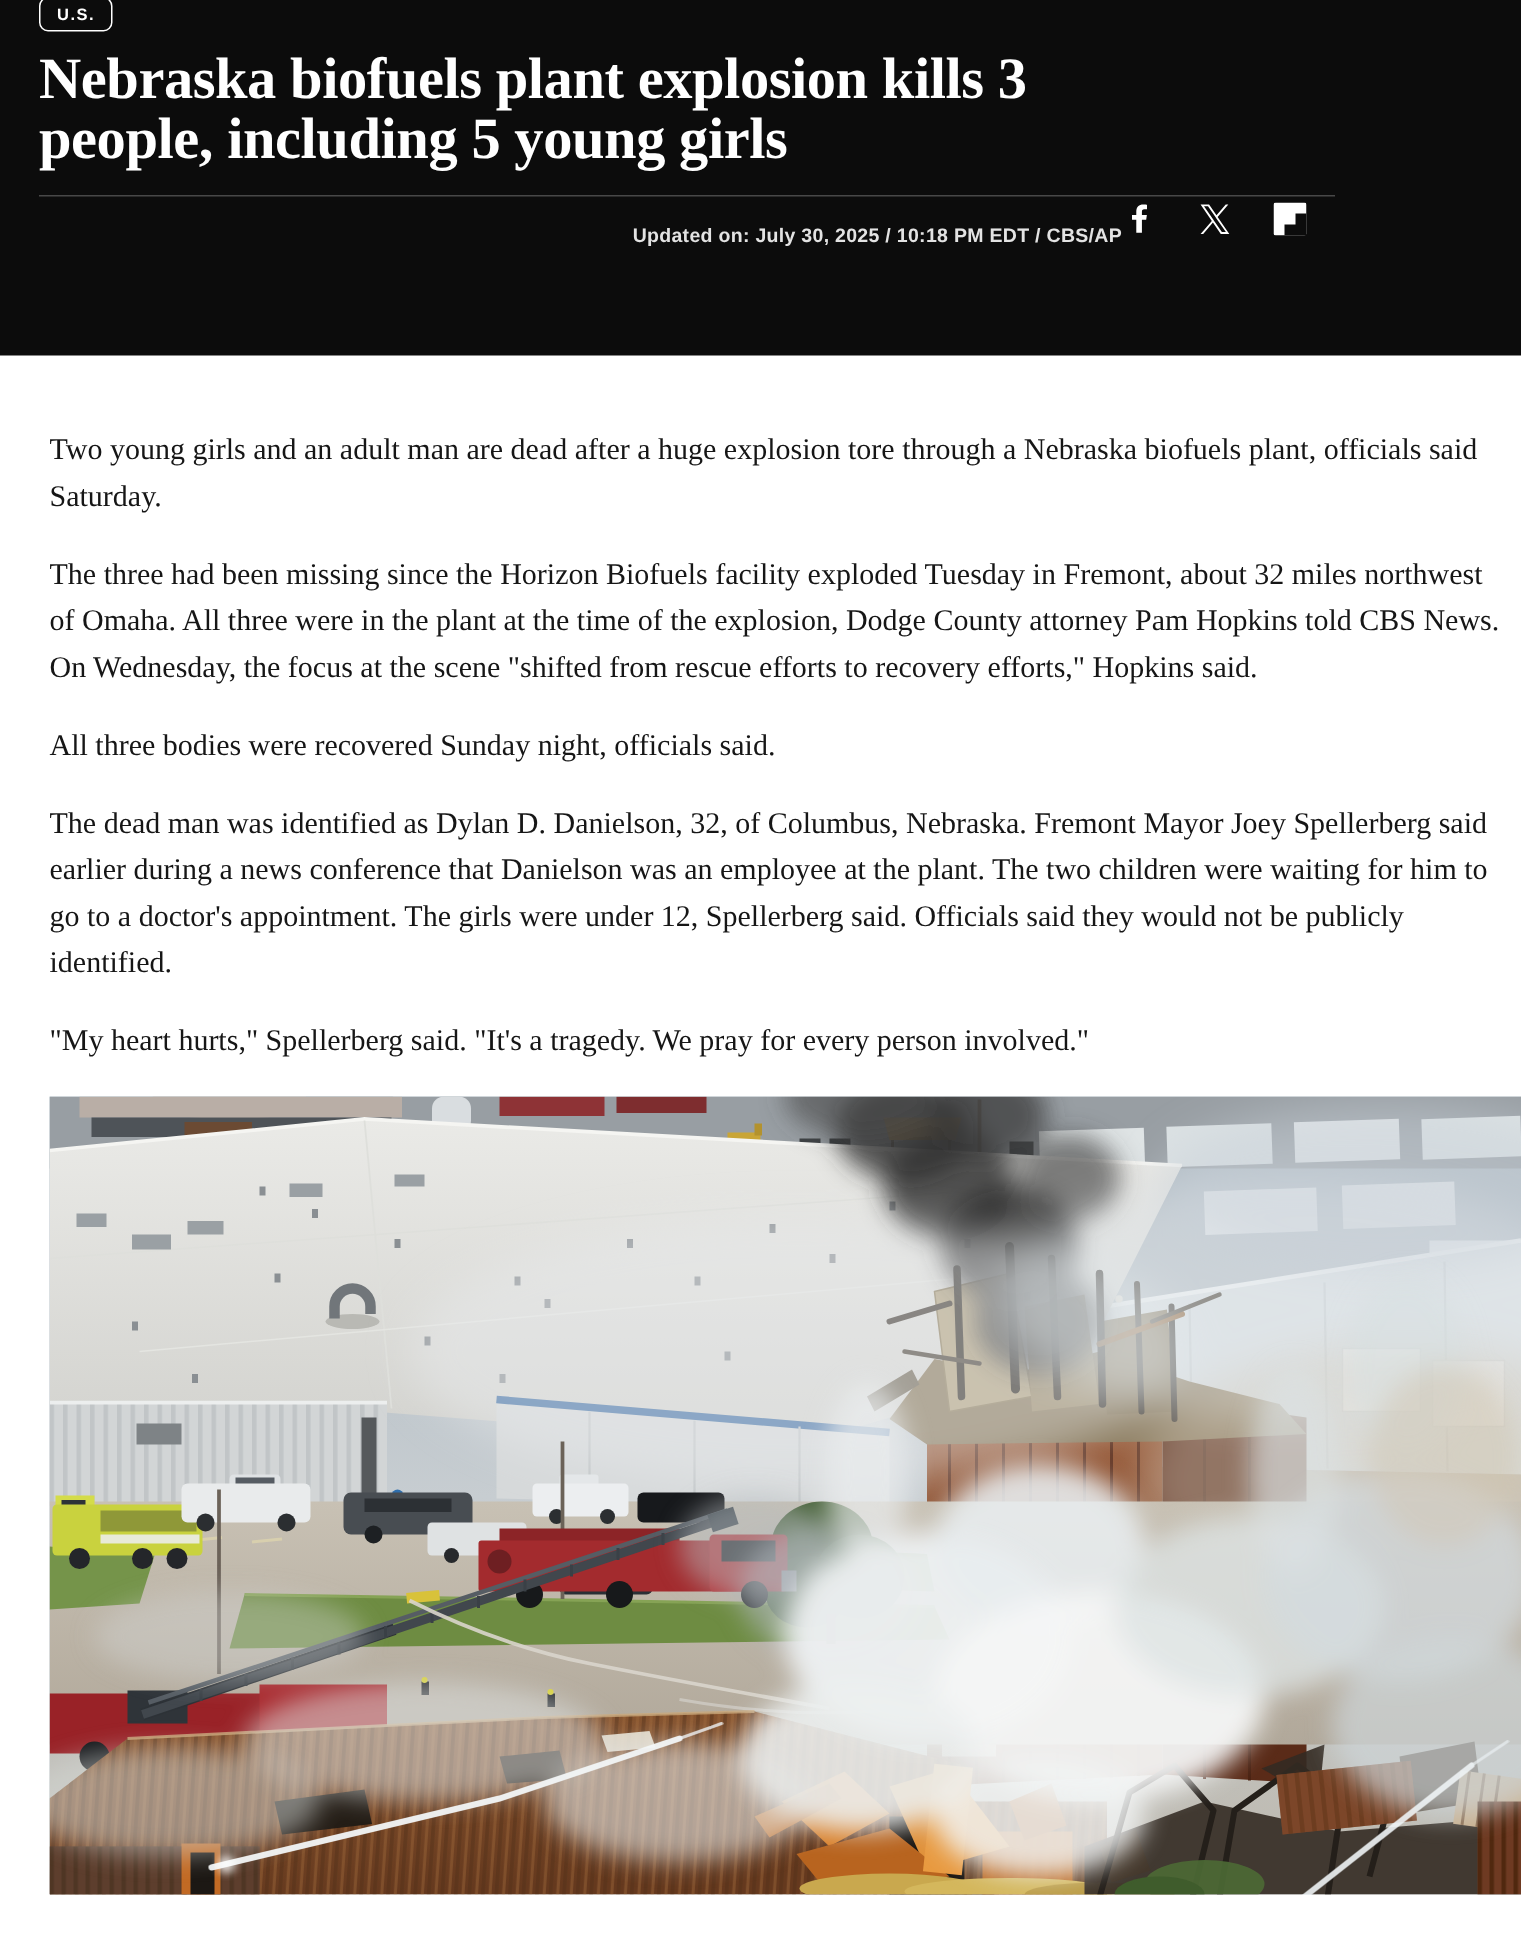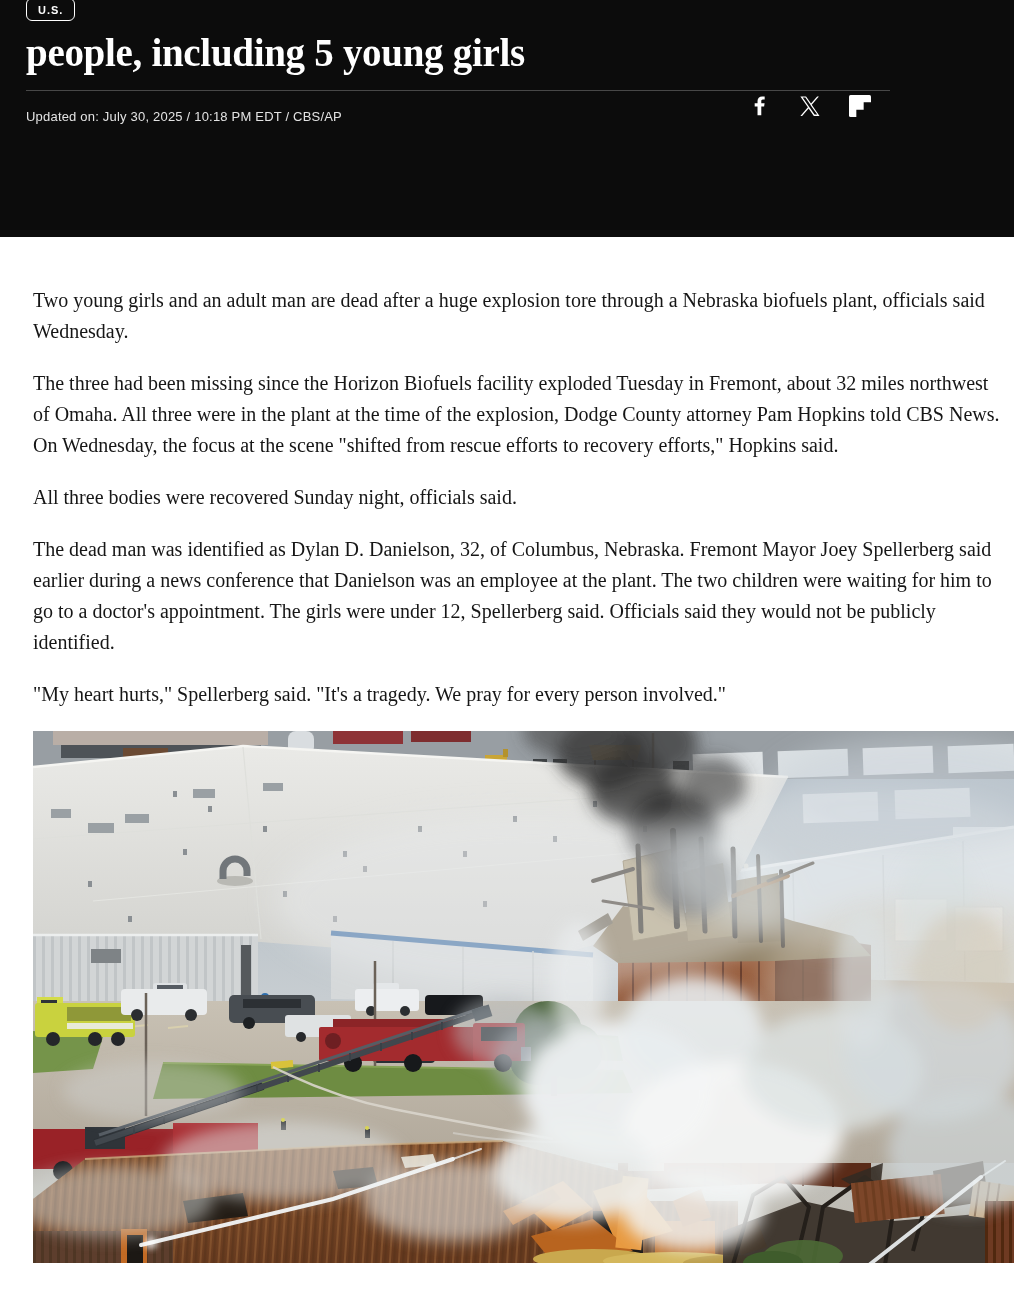--- a/index.html
+++ b/index.html
@@ -39,22 +39,23 @@
   h1.headline span { display: block; }
   .divider {
     width: 864px;
     height: 1px;
     background: #484848;
     margin-top: 17px;
   }
   .meta-row {
     width: 864px;
     display: flex;
-    justify-content: space-between;
+    justify-content: flex-end;
     align-items: flex-start;
+    font-weight: bold;
   }
   .meta-text {
     color: #e3e3e3;
     font-size: 13px;
     margin-top: 18px;
     letter-spacing: 0.2px;
   }
   .share-icons {
     display: flex;
     gap: 26px;
@@ -84,20 +85,21 @@
     overflow: hidden;
     background: #c2cad0;
   }
 </style>
 </head>
 <body>
 
 <header class="header">
   <a class="section-badge">U.S.</a>
   <h1 class="headline">
+    <span>Nebraska biofuels plant explosion kills 3</span>
     <span>people, including 5 young girls</span>
   </h1>
   <div class="divider"></div>
   <div class="meta-row">
     <div class="meta-text">Updated on: July 30, 2025 / 10:18 PM EDT / CBS/AP</div>
     <div class="share-icons">
       <button class="share-btn">
         <svg width="22" height="22" viewBox="0 0 24 24" aria-hidden="true">
           <path fill="#ffffff" d="M13.4 22V12.6h3.1l.5-3.6h-3.6V6.7c0-1 .3-1.8 1.8-1.8h1.9V1.7c-.3-.1-1.5-.2-2.8-.2-3 0-5 1.8-5 5.1V9H6.2v3.6h3.1V22h4.1z"></path>
         </svg>
@@ -111,21 +113,21 @@
         <svg width="22" height="22" viewBox="0 0 22 22" aria-hidden="true">
           <rect x="0" y="0" width="22" height="22" rx="1.5" fill="#ffffff"></rect>
           <path fill="#0c0c0c" d="M14.67 7.33 H22 V22 H7.33 V14.67 H14.67 Z"></path>
         </svg>
       </button>
     </div>
   </div>
 </header>
 
 <main class="article">
-  <p>Two young girls and an adult man are dead after a huge explosion tore through a Nebraska biofuels plant, officials said Wednesday.</p>
+  <p>Two young girls and an adult man are dead after a huge explosion tore through a Nebraska biofuels plant, officials said Saturday.</p>
   <p>The three had been missing since the Horizon Biofuels facility exploded Tuesday in Fremont, about 32 miles northwest of Omaha. All three were in the plant at the time of the explosion, Dodge County attorney Pam Hopkins told CBS News. On Wednesday, the focus at the scene "shifted from rescue efforts to recovery efforts," Hopkins said.</p>
   <p>All three bodies were recovered Sunday night, officials said.</p>
   <p>The dead man was identified as Dylan D. Danielson, 32, of Columbus, Nebraska. Fremont Mayor Joey Spellerberg said earlier during a news conference that Danielson was an employee at the plant. The two children were waiting for him to go to a doctor's appointment. The girls were under 12, Spellerberg said. Officials said they would not be publicly identified.</p>
   <p>"My heart hurts," Spellerberg said. "It's a tragedy. We pray for every person involved."</p>
 </main>
 
 <figure class="photo">
 <svg width="981" height="534" viewBox="0 0 981 534">
   <defs>
     <linearGradient id="sky" x1="0" y1="0" x2="0" y2="1">

